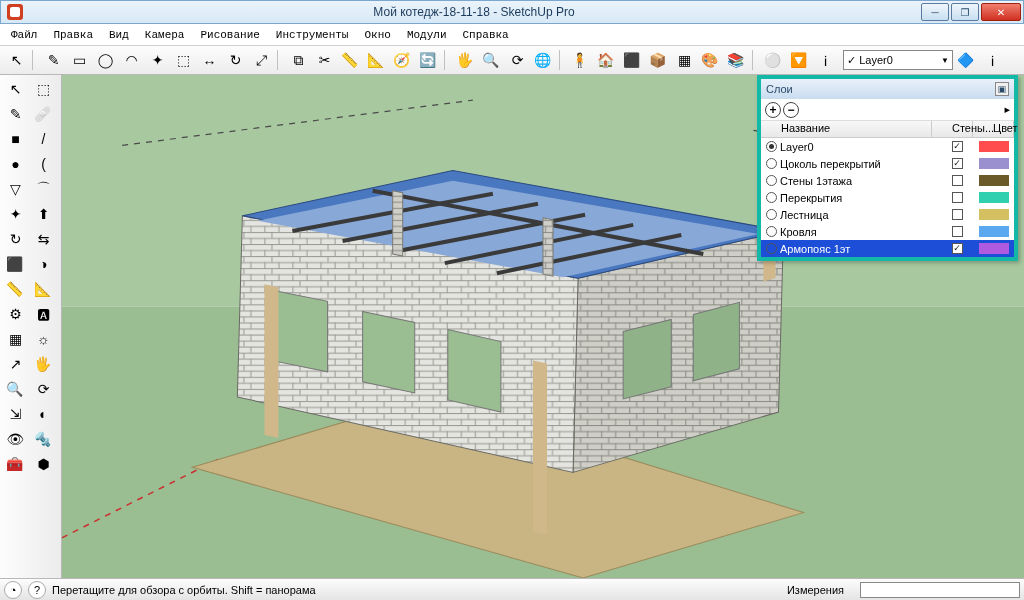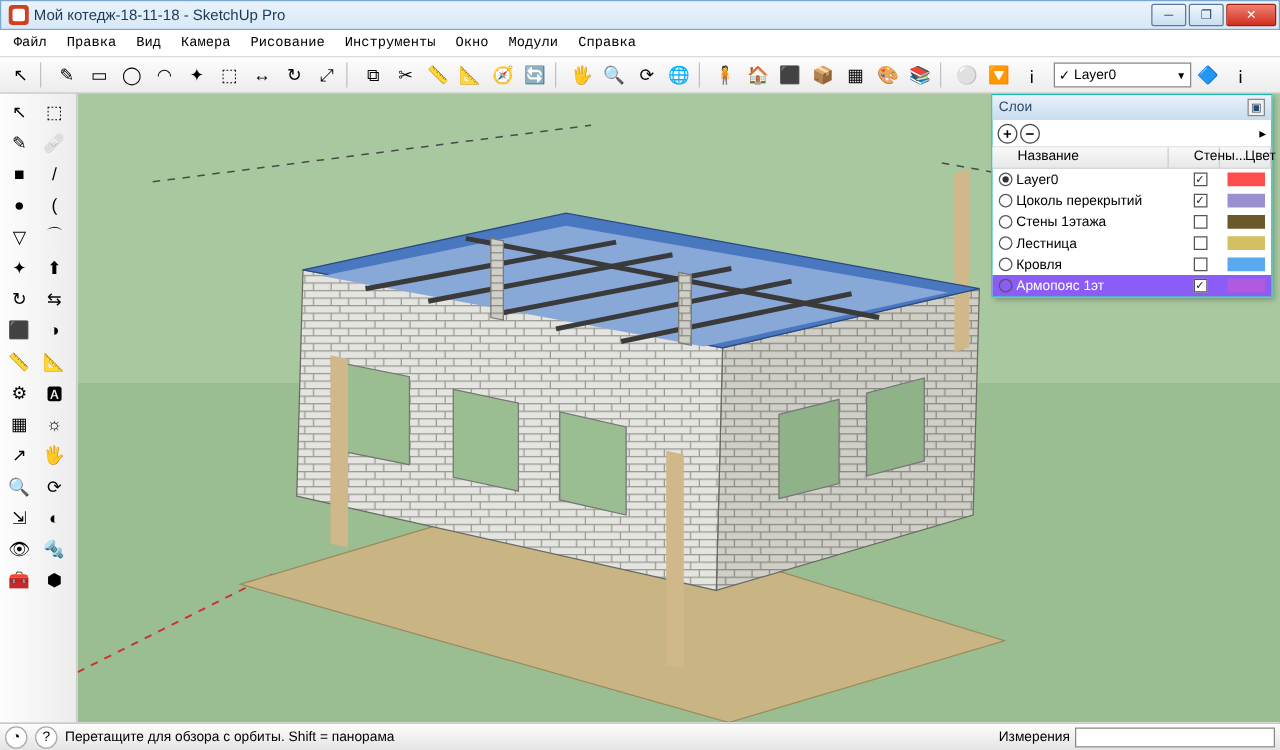--- a/index.html
+++ b/index.html
@@ -1,19 +1,19 @@
 <!DOCTYPE html>
 <html><head>
 <meta charset="utf-8">
 <style>
 * { margin:0; padding:0; box-sizing:border-box; font-family:Tahoma,Arial,sans-serif; font-size:11px; user-select:none; }
 body { width:1024px; height:600px; overflow:hidden; background:#fff; position:relative; }
 
 
-.titlebar { height:24px; background:linear-gradient(#eaf3fb,#d7e8f7); border:1px solid #7ba7ce; display:flex; align-items:center; padding:0 2px; }
+.titlebar { height:24px; background:linear-gradient(#eaf3fb,#d7e8f7); border:1px solid #7ba7ce; display:flex; align-items:center; padding:0 2px;text-align:center; }
 .titlebar .appicon { width:16px; height:16px; background:#d04020; border-radius:3px; margin:0 4px; position:relative; }
 .titlebar .appicon::after{content:"";position:absolute;inset:3px;background:#fff;border-radius:2px;}
 .titlebar .title { flex:1; color:#1a3a5a; font-size:12px; }
 .winbtns { display:flex; gap:2px; }
 .winbtn { width:28px; height:18px; border:1px solid #5a7aa0; border-radius:2px; display:flex; align-items:center; justify-content:center; font-size:10px; color:#2a4a6a; background:linear-gradient(#f0f6fc,#c8dff0); }
 .winbtn.close { background:linear-gradient(#f08070,#d03020); color:#fff; border-color:#a02010; width:40px; }
 
 .menubar { height:22px; background:#fff; border-bottom:1px solid #d0d0d0; display:flex; align-items:center; padding:0 4px; gap:2px; }
 .menubar span { padding:2px 7px; cursor:default;font-family:Liberation Mono, monospace; }
 
@@ -25,40 +25,40 @@
 .layerbox .dd{margin-left:auto;font-size:8px;}
 
 .workspace { position:absolute; top:75px; left:0; right:0; bottom:22px; display:flex; }
 .tooltray { width:62px; background:linear-gradient(to right,#fdfdfd,#ececec); border-right:1px solid #b8b8b8; padding:2px; display:flex; flex-wrap:wrap; gap:1px; align-content:flex-start; overflow:hidden;}
 .tooltray .tbbtn{width:27px;height:24px;}
 
 .viewport { flex:1; position:relative; overflow:hidden; }
 .viewport svg { width:100%; height:100%; display:block; }
 
 
-.panel { position:absolute; top:0; right:6px; width:225px; background:#fff; border:1px solid #14b8a6; box-shadow:2px 2px 4px rgba(0,0,0,.25); font-size:11px; }
+.panel { position:absolute; top:0; right:6px; width:261px; background:#fff; border:4px solid #14b8a6; box-shadow:2px 2px 4px rgba(0,0,0,.25); font-size:11px; }
 .panel .phd { height:20px; background:linear-gradient(#eaf1fa,#c8dcef); display:flex; align-items:center; padding:0 5px; color:#2a4a6a; }
 .panel .phd .x{margin-left:auto;width:14px;height:14px;border:1px solid #888;display:flex;align-items:center;justify-content:center;font-size:9px;background:#f0f0f0;}
 .panel .ptb { height:22px; display:flex; align-items:center; padding:0 4px; gap:2px; border-bottom:1px solid #ddd; }
 .rbtn{width:16px;height:16px;border:1.5px solid #444;border-radius:50%;display:flex;align-items:center;justify-content:center;font-weight:bold;font-size:12px;line-height:1;}
 .panel .cols { display:flex; background:linear-gradient(#f8f8f8,#e8e8e8); border-bottom:1px solid #ccc; height:17px; }
 .panel .cols div{border-right:1px solid #ccc;padding:1px 20px;}
 .c1{flex:1}.c2{width:38px}.c3{width:36px}
 .lrow { display:flex; align-items:center; height:17px; padding:0 2px; }
-.lrow.sel { background:#8b5cf6; color:#fff; }
+.lrow.sel { background:#1d4ed8; color:#fff; }
 .lrow .rb{width:11px;height:11px;border:1px solid #555;border-radius:50%;margin:0 3px;display:flex;align-items:center;justify-content:center;}
 .lrow .rb.on::after{content:"";width:5px;height:5px;border-radius:50%;background:#333;}
 .lrow .nm{flex:1;overflow:hidden;white-space:nowrap;}
 .lrow .vb{width:38px;display:flex;justify-content:center;}
 .lrow .cb{width:11px;height:11px;border:1px solid #555;background:#fff;display:flex;align-items:center;justify-content:center;font-size:9px;color:#222;line-height:1;}
 .lrow .sw{width:30px;height:11px;margin:0 3px;}
 
 .statusbar { position:absolute; bottom:0; left:0; right:0; height:22px; background:linear-gradient(#fdfdfd,#e4e4e4); border-top:1px solid #b8b8b8; display:flex; align-items:center; padding:0 4px; gap:6px; }
 .sbtn{width:18px;height:18px;border:1px solid #aaa;border-radius:9px;background:#fff;display:flex;align-items:center;justify-content:center;}
-.mbox{margin-left:auto;display:flex;align-items:center;gap:4px;}
+.mbox{margin-left:auto;display:flex;align-items:center;gap:16px;}
 .mbox input{width:160px;height:16px;border:1px solid #888;background:#fff;}
 </style>
 </head>
 <body>
 
 <div class="titlebar">
   <div class="appicon"></div>
   <div class="title">Мой котедж-18-11-18 - SketchUp Pro</div>
   <div class="winbtns">
     <div class="winbtn">─</div>
@@ -260,20 +260,28 @@
           <div class="lrow">
             <span class="rb "></span>
             <span class="nm">Стены 1этажа</span>
             <span class="vb">
               <span class="cb"></span>
             </span>
             <span class="sw" style="background:#6a5a2a"></span>
           </div>
           <div class="lrow">
             <span class="rb "></span>
+            <span class="nm">Перекрытия</span>
+            <span class="vb">
+              <span class="cb"></span>
+            </span>
+            <span class="sw" style="background:#2fd0b0"></span>
+          </div>
+          <div class="lrow">
+            <span class="rb "></span>
             <span class="nm">Лестница</span>
             <span class="vb">
               <span class="cb"></span>
             </span>
             <span class="sw" style="background:#d4c060"></span>
           </div>
           <div class="lrow">
             <span class="rb "></span>
             <span class="nm">Кровля</span>
             <span class="vb">

